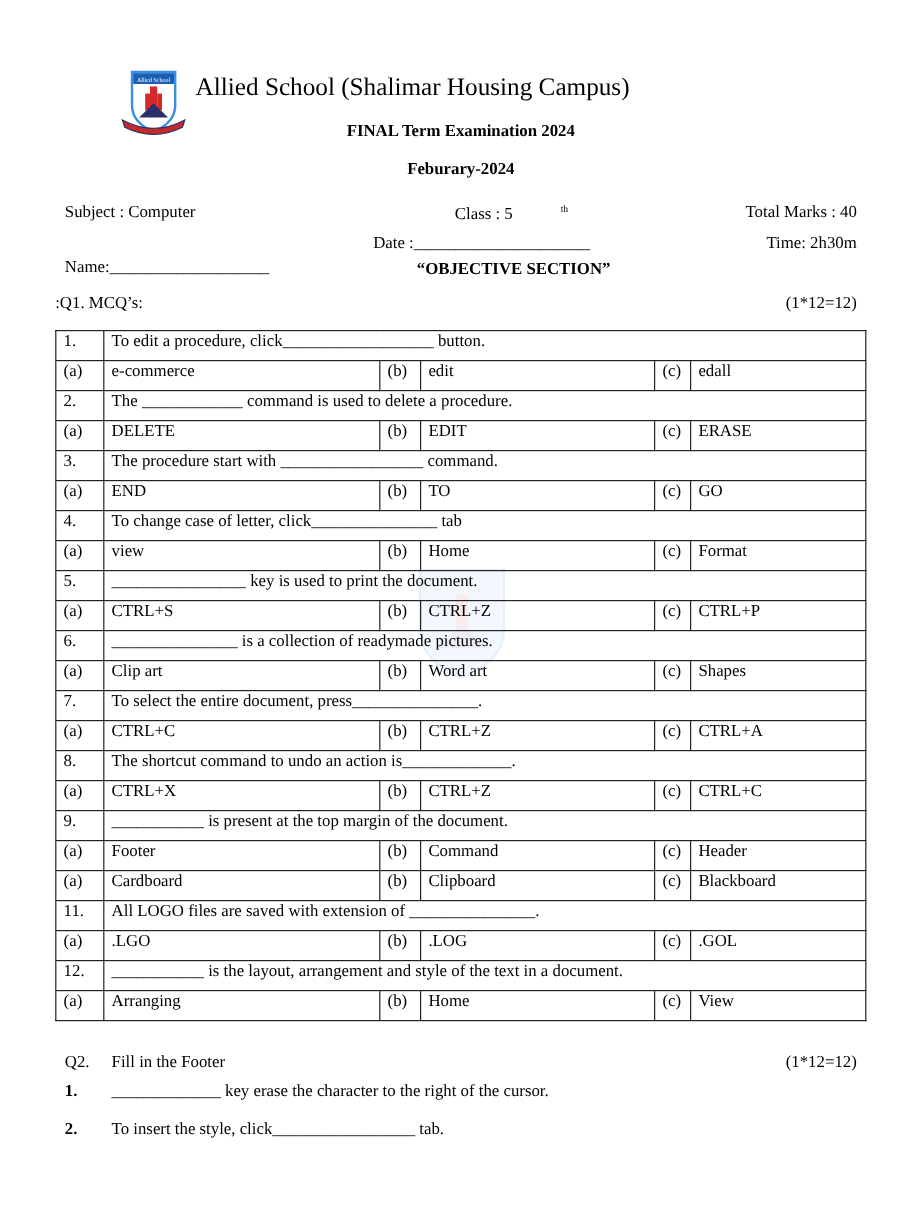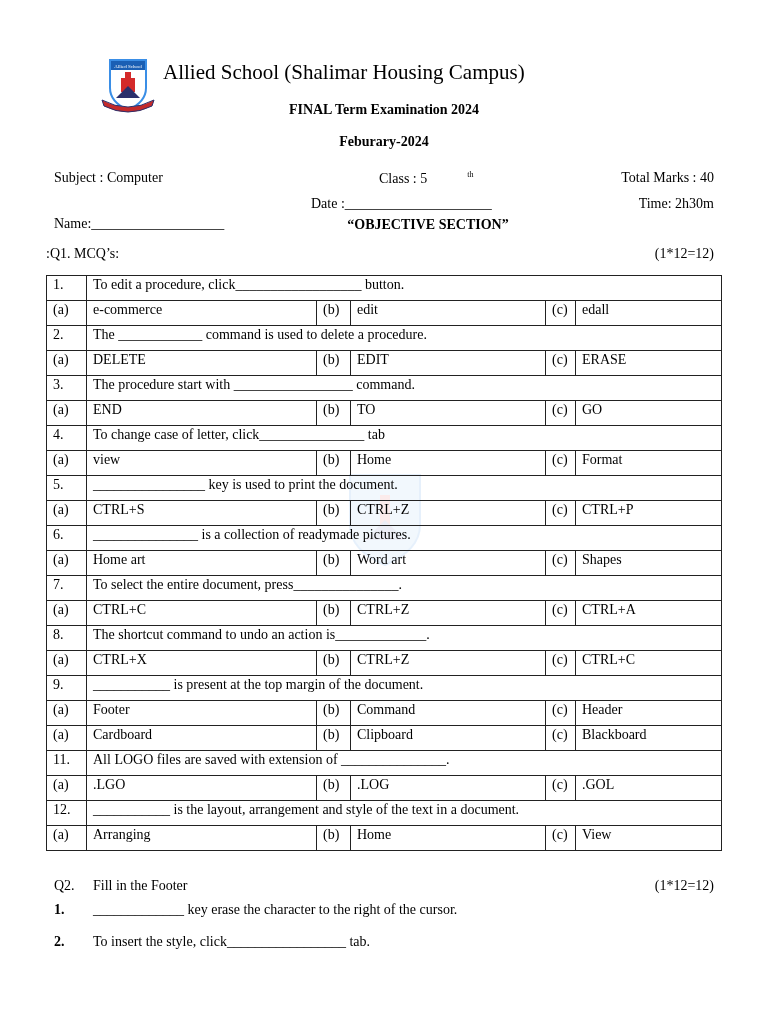--- a/index.html
+++ b/index.html
@@ -121,21 +121,21 @@
     <td>CTRL+Z</td>
     <td>(c)</td>
     <td>CTRL+P</td>
       </tr>
       <tr>
         <td>6.</td>
     <td colspan="5">_______________ is a collection of readymade pictures.</td>
       </tr>
       <tr>
         <td>(a)</td>
-    <td>Home art</td>
+    <td>Clip art</td>
     <td>(b)</td>
     <td>Word art</td>
     <td>(c)</td>
     <td>Shapes</td>
       </tr>
       <tr>
         <td>7.</td>
     <td colspan="5">To select the entire document, press_______________.</td>
       </tr>
       <tr>

